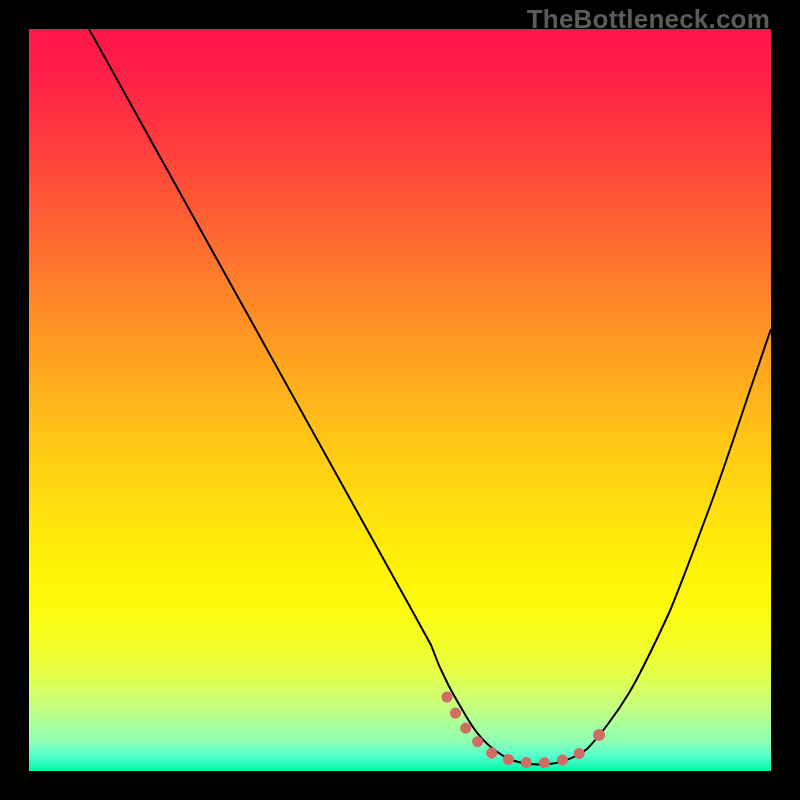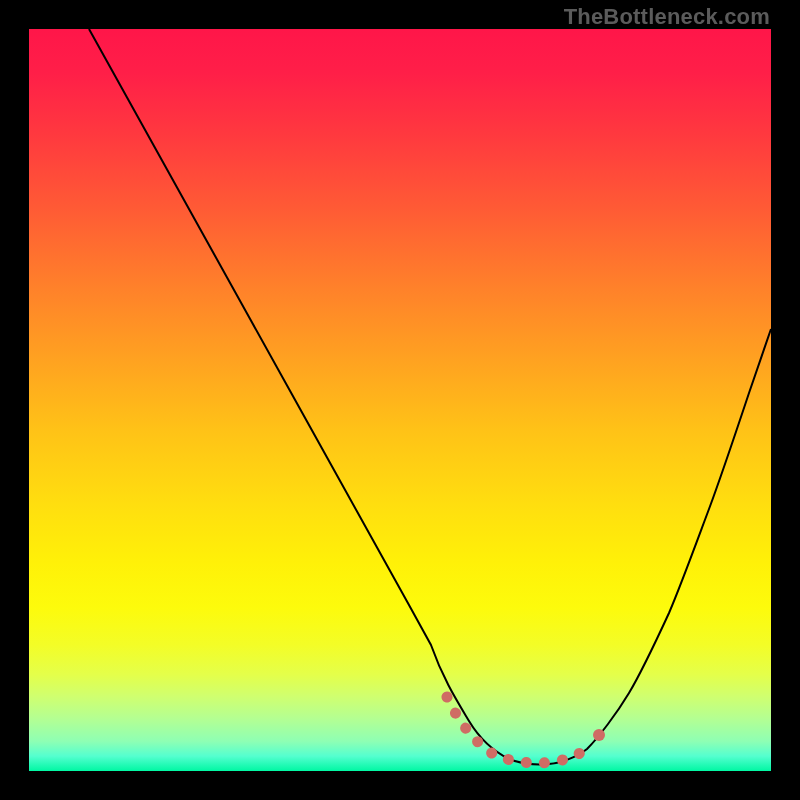--- a/index.html
+++ b/index.html
@@ -47,21 +47,21 @@
       #b3ff93 93%,
       #8effb4 96%,
       #54ffcf 98%,
       #00f7a3 100%
     );
   }
   .watermark {
     position: absolute;
     top: 4px;
     right: 30px;
-    font-size: 22px;
+    font-size: 26px;
     font-weight: 600;
     color: #5b5b5b;
     letter-spacing: 0.2px;
   }
   svg.curve {
     position: absolute;
     inset: 0;
   }
   .curve-path {
     fill: none;

